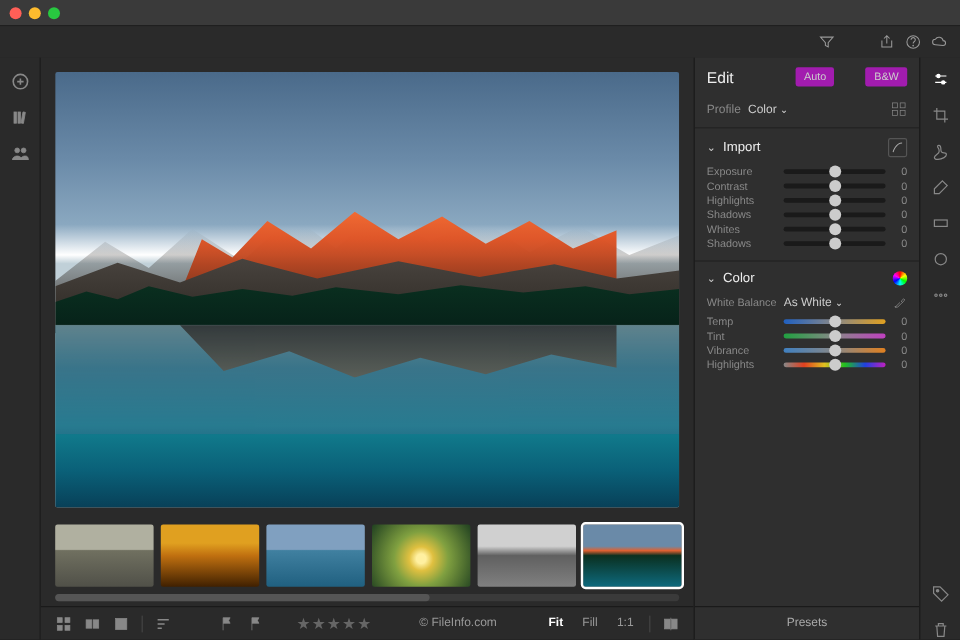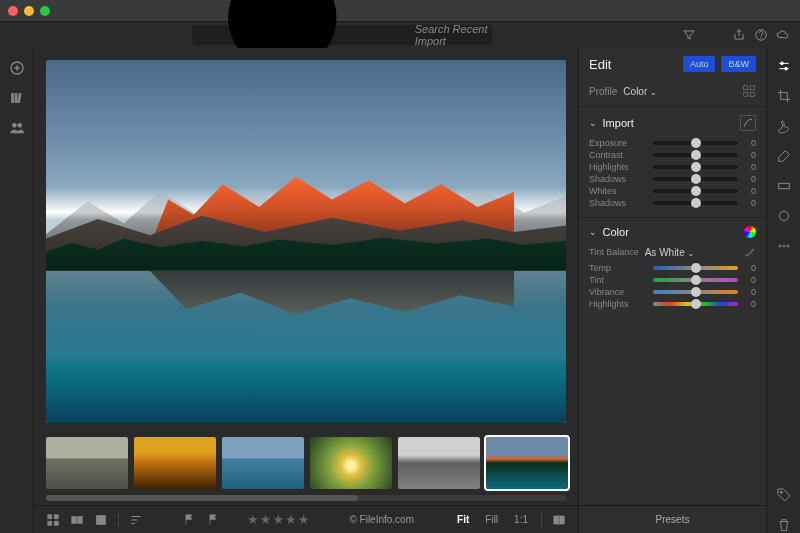--- a/index.html
+++ b/index.html
@@ -45,21 +45,21 @@
 .stargroup{display:flex;gap:1px}
 .star{color:#666;font-size:13px;cursor:pointer}
 .fitbtn{cursor:pointer;padding:0 3px}
 .fitbtn.active{color:#fff;font-weight:700}
 .sep{width:1px;height:14px;background:#444}
 
 
 .editpanel { width:188px; background:#2f2f2f; border-left:1px solid #1a1a1a; display:flex; flex-direction:column; overflow:hidden;}
 .edithead { display:flex; align-items:center; padding:8px 10px; gap:6px;}
 .edithead h3{color:#eee;font-size:13px;font-weight:500;flex:1}
-.minibtn { background:#1d4ed8; color:#ccc; font-size:9px; padding:3px 7px; border-radius:2px; cursor:pointer;}
+.minibtn { background:#a21caf; color:#ccc; font-size:9px; padding:3px 7px; border-radius:2px; cursor:pointer;margin-left:20px;}
 .profile-row{display:flex;align-items:center;padding:4px 10px 8px;gap:6px;font-size:10px;color:#888}
 .profile-row .val{color:#ccc;cursor:pointer}
 .gridicon{margin-left:auto;width:14px;height:14px;cursor:pointer}
 .section { border-top:1px solid #222; padding:6px 10px 8px;}
 .sechead{display:flex;align-items:center;gap:6px;cursor:pointer;padding:2px 0 6px}
 .sechead .chev{font-size:9px;color:#ccc}
 .sechead .name{color:#eee;font-size:11px;flex:1}
 .curvebox{width:16px;height:16px;border:1px solid #555;border-radius:2px;display:flex;align-items:center;justify-content:center}
 .slider-row{display:flex;align-items:center;gap:6px;padding:1px 0}
 .slider-row .lbl{width:58px;font-size:9px;color:#888}
@@ -90,27 +90,20 @@
 
 <div class="window">
   <div class="titlebar">
     <div class="dot red"></div>
     <div class="dot yel"></div>
     <div class="dot grn"></div>
   </div>
 
   <div class="topbar">
     <div class="spacer"></div>
-    <div class="searchbox">
-      <svg viewBox="0 0 24 24">
-          <circle cx="10" cy="10" r="6"></circle>
-          <line x1="15" y1="15" x2="20" y2="20"></line>
-        </svg>
-      <span>Search Recent Import</span>
-    </div>
     <div class="spacer"></div>
     <span class="ticon">
         <svg viewBox="0 0 24 24">
           <path d="M3 5h18l-7 8v6l-4-2v-4z"></path>
         </svg>
       </span>
     <span style="width:20px"></span>
     <span class="ticon">
         <svg viewBox="0 0 24 24">
           <path d="M5 10v9h14v-9M12 3v11M8 7l4-4 4 4"></path>
@@ -313,21 +306,21 @@
           </div>
       </div>
 
       <div class="section">
         <div class="sechead">
           <span class="chev">⌄</span>
           <span class="name">Color</span>
           <span class="colorcircle"></span>
         </div>
         <div class="wb-row">
-          <span class="lbl">Tint Balance</span>
+          <span class="lbl">White Balance</span>
           <span class="val"><span>As White</span> <span style="font-size:8px">⌄</span></span>
           <span class="eyedrop"><svg viewBox="0 0 24 24" stroke="#aaa" fill="none">
                 <path d="M4 20l8-8m2-2l4-4 2 2-4 4m-2-2l2 2-8 8H4v-2"></path>
               </svg></span>
         </div>
         <div id="color-sliders">
             <div class="slider-row">
               <span class="lbl">Temp</span>
               <div class="track grad-temp">
                 <div class="knob"></div>

